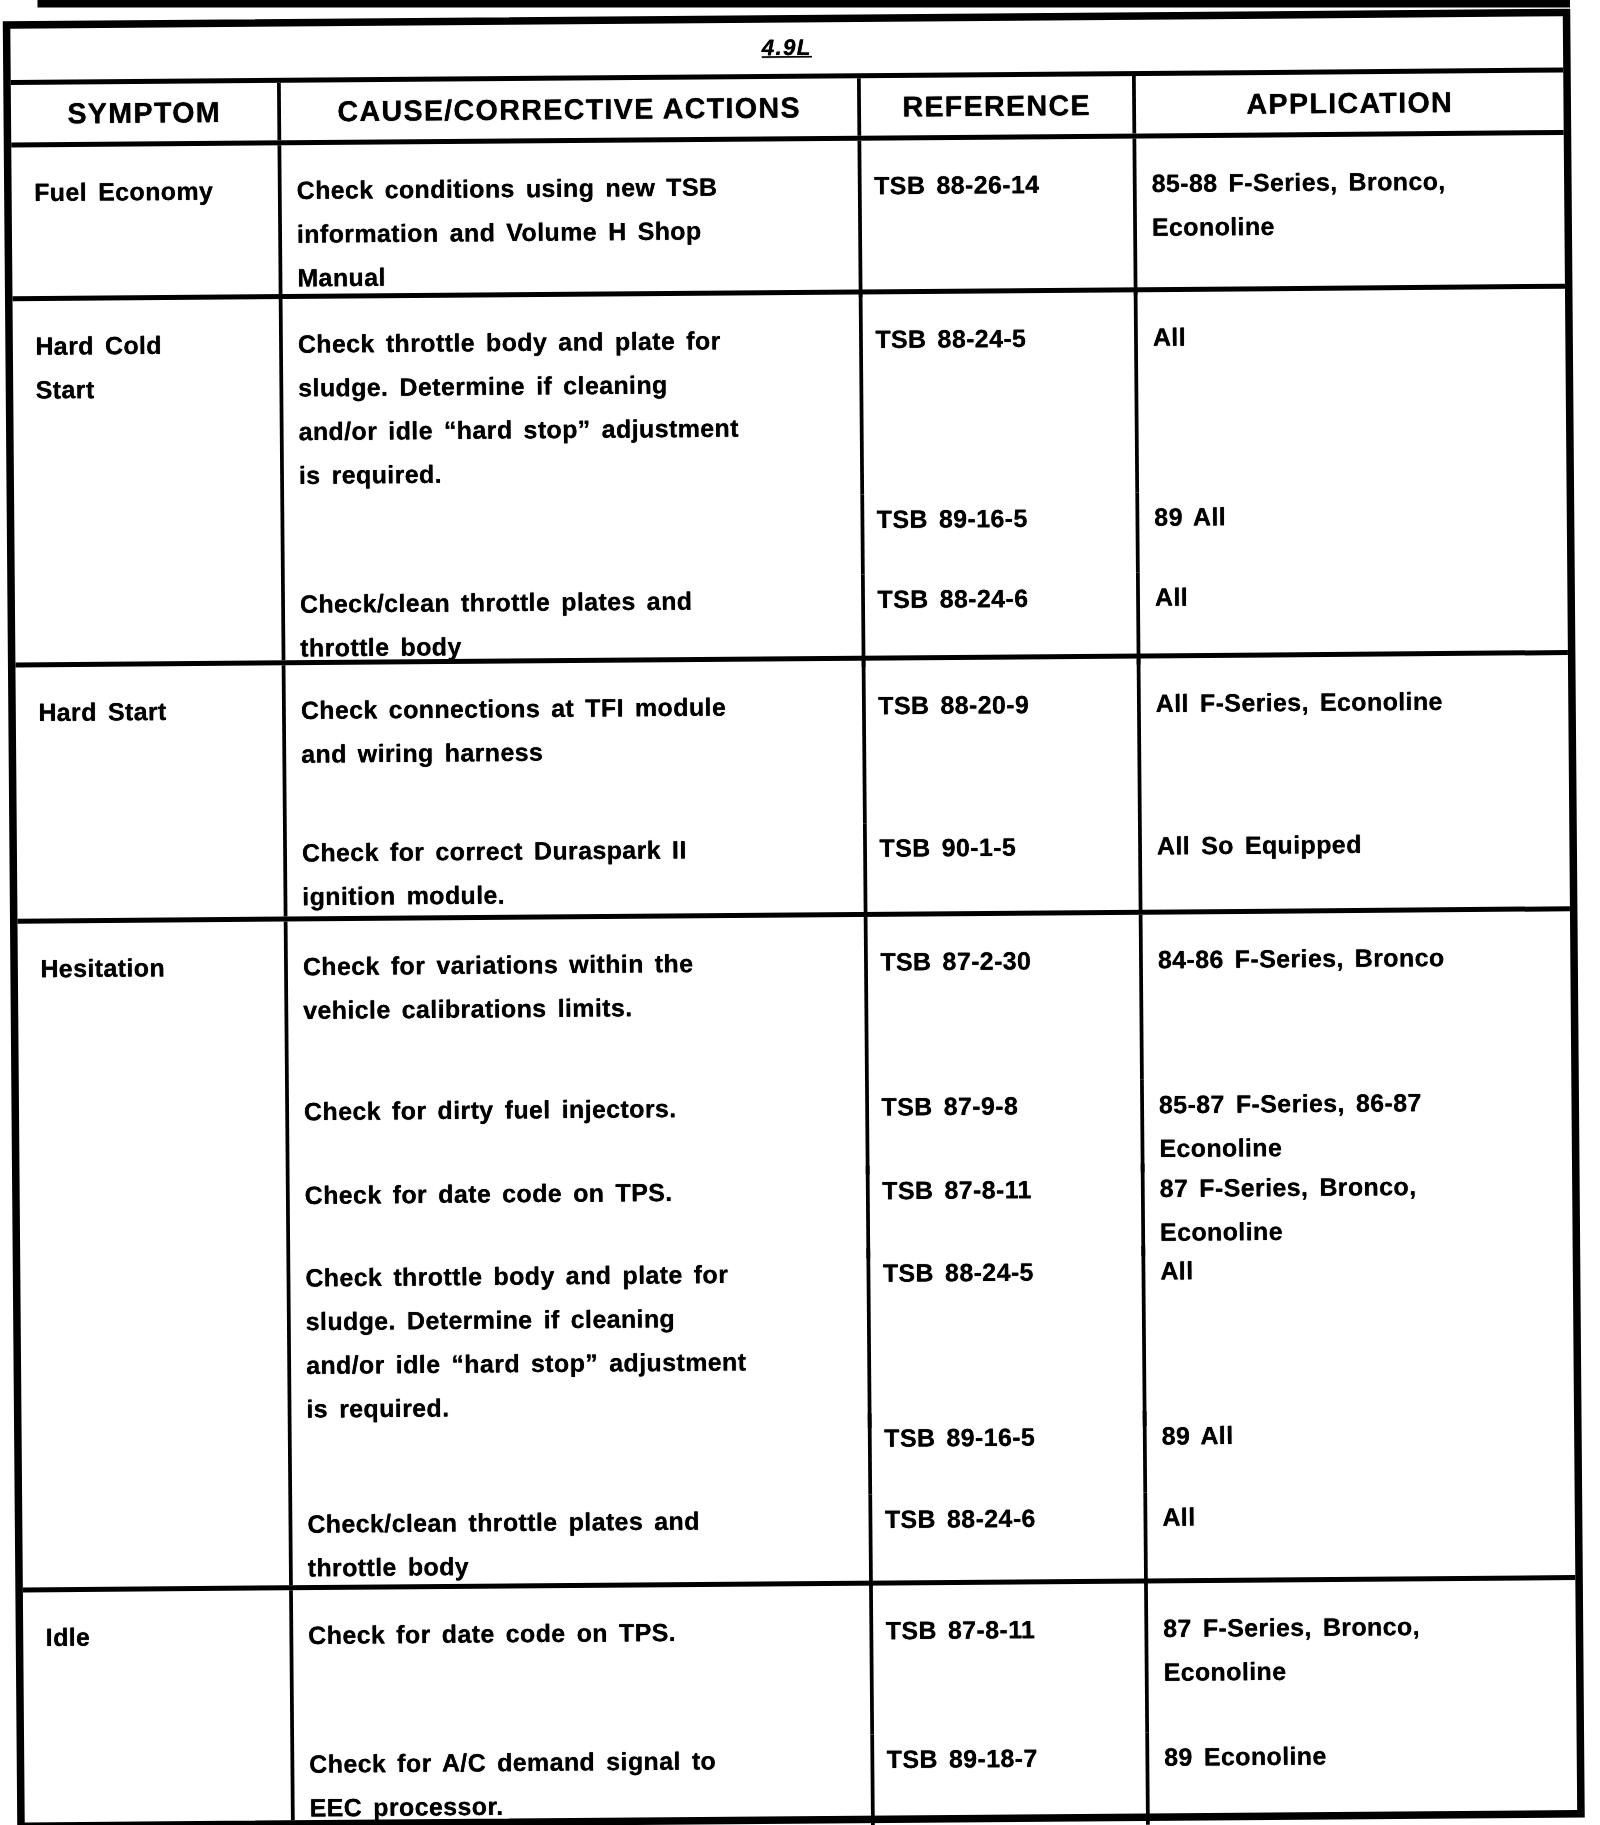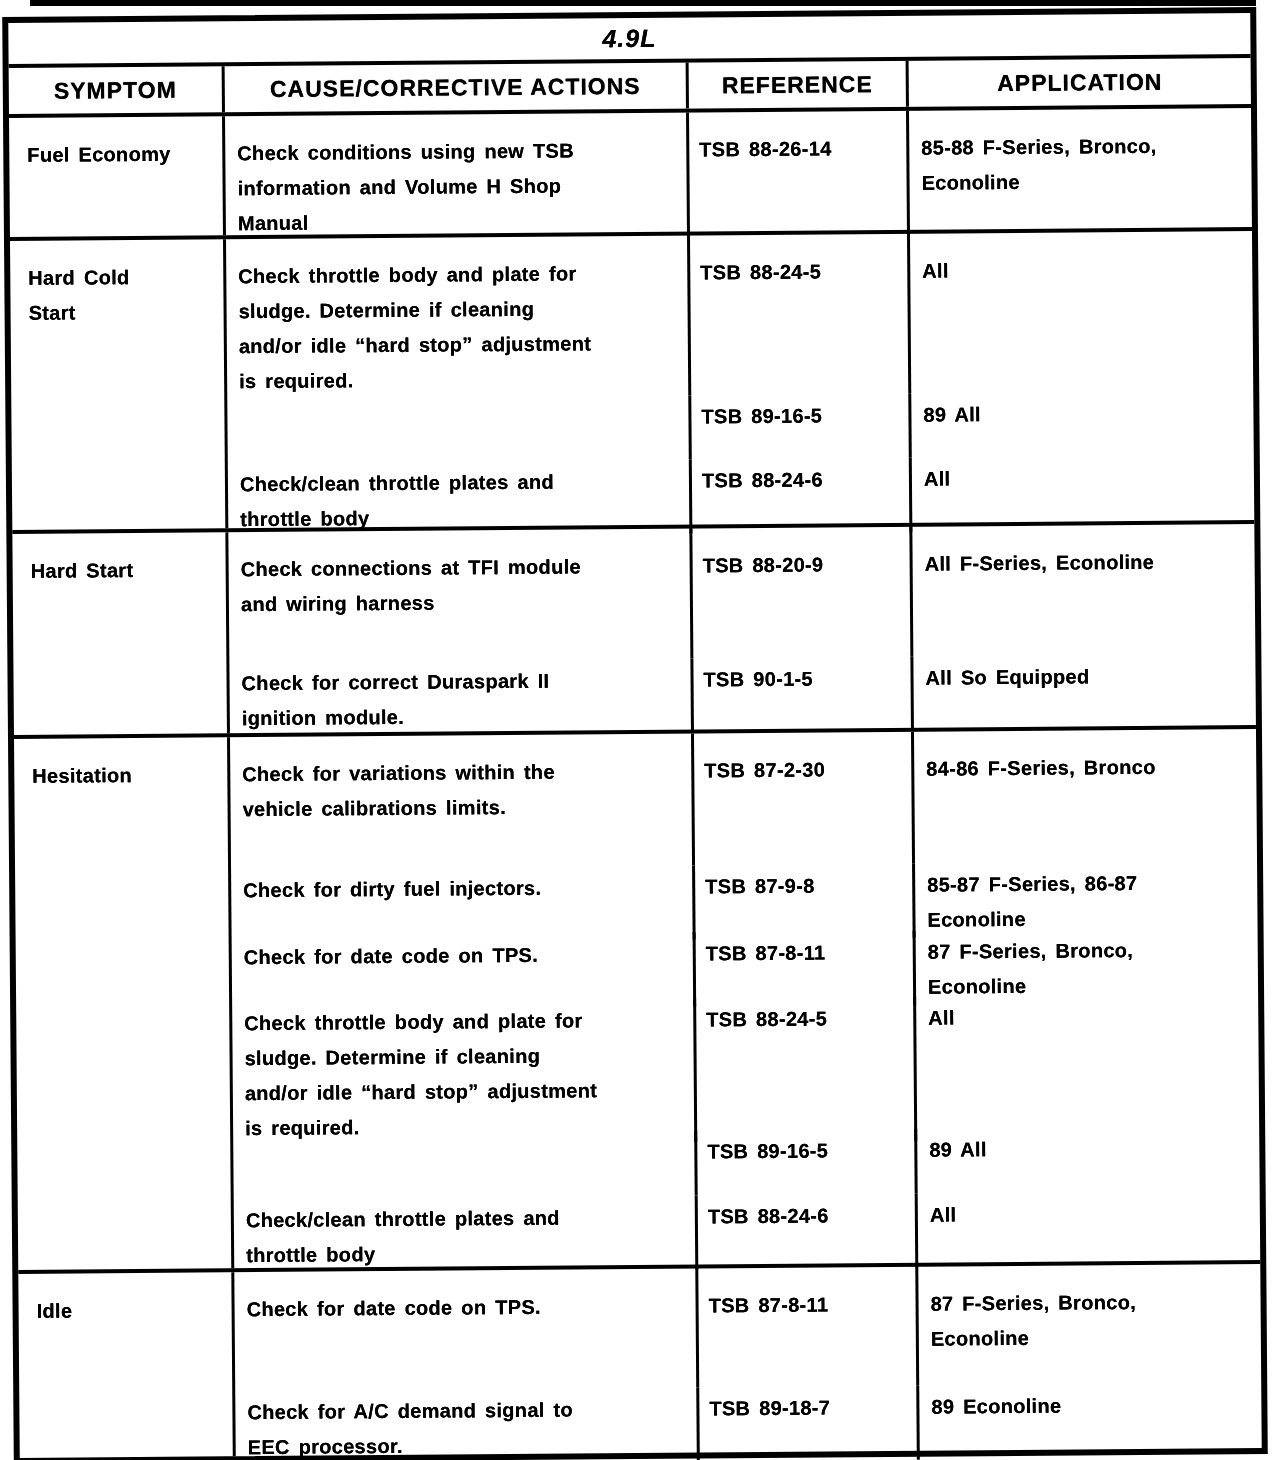--- a/index.html
+++ b/index.html
@@ -52,23 +52,24 @@
     height: 45px;
     box-sizing: border-box;
     border-bottom: 4px solid #000;
     display: flex;
     align-items: center;
     justify-content: center;
   }
   .title-row .t {
     font-style: italic;
     font-weight: 700;
-    font-size: 25px;
+    font-size: 18px;
     letter-spacing: 1px;
     text-shadow: 0 0 0.6px #000;
+    text-decoration: underline;
   }
   .hdr {
     height: 50px;
     box-sizing: border-box;
     border-bottom: 4px solid #000;
     display: grid;
     grid-template-columns: 216px 464px 220px 1fr;
   }
   .hdr .hcell {
     display: flex;

